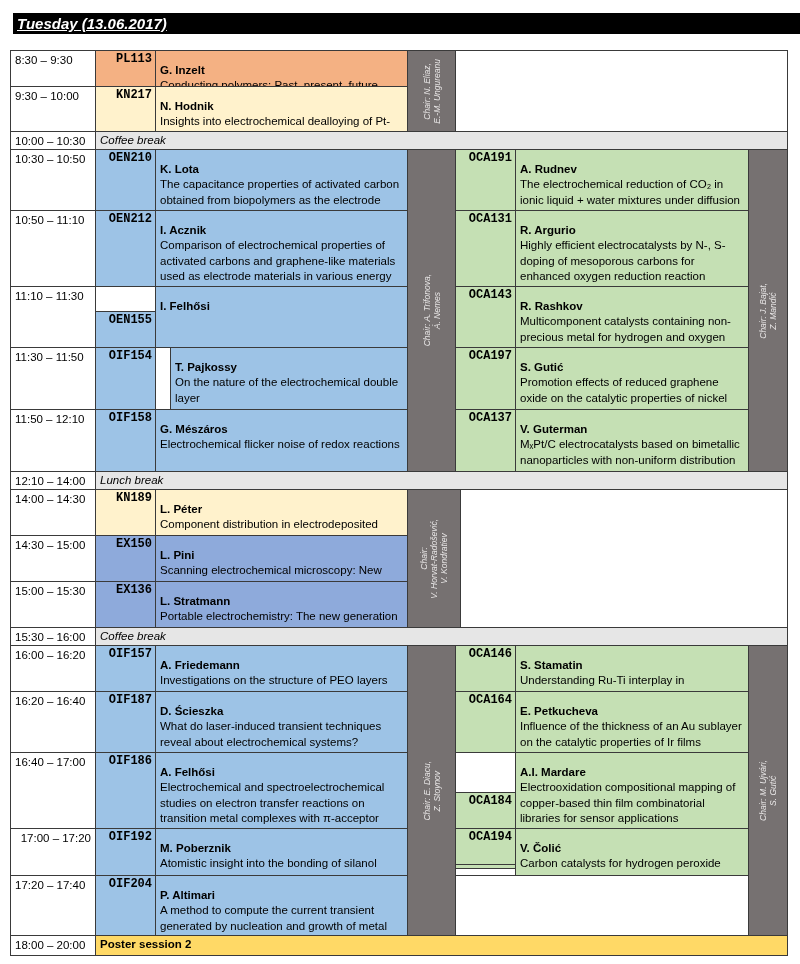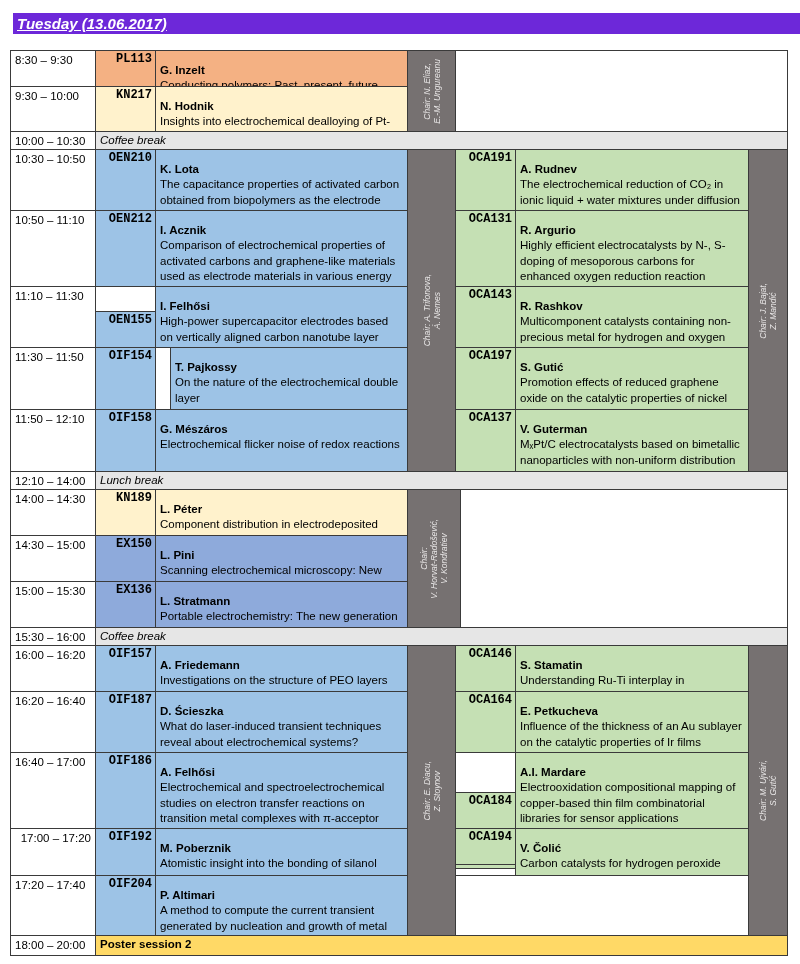--- a/index.html
+++ b/index.html
@@ -1,19 +1,19 @@
 <!DOCTYPE html>
 <html><head>
 <meta charset="utf-8">
 <style>
   * { box-sizing: border-box; margin: 0; padding: 0; }
   html, body { width: 800px; height: 964px; background: #ffffff; overflow: hidden; }
   body { position: relative; font-family: "Liberation Sans", "DejaVu Sans", sans-serif; color: #000; font-size: 11.5px; }
 
-  .day-header { position: absolute; left: 13px; top: 13px; width: 787px; height: 21px; background: #6d28d9; }
+  .day-header { position: absolute; left: 13px; top: 13px; width: 787px; height: 21px; background: #000000; }
   .day-header span { position: absolute; left: 4px; top: 1px; color: #fff; font-weight: bold; font-style: italic; text-decoration: underline; font-size: 15px; line-height: 19px; }
 
   .cell { position: absolute; border: 1px solid #3a3a3a; overflow: hidden; }
   .time { background: #ffffff; padding: 2px 4px; font-size: 11.5px; line-height: 15px; }
   .code { font-family: "Liberation Mono", "DejaVu Sans Mono", monospace; font-weight: bold; text-align: right; padding: 1px 3px 0 8px; font-size: 12px; line-height: 15px; }
   .content { padding: 12px 4px; line-height: 15.3px; font-size: 11.5px; }
   .content .author { font-weight: bold; display: block; }
   .content .title { display: block; }
   .chair { background: #767171; color: #e8e6e6; font-style: italic; font-size: 8.5px; display: flex; align-items: center; justify-content: center; }
   .chair span { writing-mode: vertical-rl; transform: rotate(180deg); text-align: center; line-height: 10px; white-space: pre-line; }
@@ -68,21 +68,20 @@
     </div>
     <div class="cell code green" style="left: 455px; top: 210px; width: 61px; height: 77px;"><span>OCA131</span></div>
     <div class="cell content green" style="left: 515px; top: 210px; width: 234px; height: 77px;">
       <span class="author">R. Argurio</span>
       <span class="title">Highly efficient electrocatalysts by N-, S-doping of mesoporous carbons for enhanced oxygen reduction reaction</span>
     </div>
     <div class="cell time" style="left: 10px; top: 286px; width: 86px; height: 62px;"><span>11:10 – 11:30</span></div>
     <div class="cell code blue" style="left: 95px; top: 286px; width: 61px; height: 62px; margin-top: 25px;"><span>OEN155</span></div>
     <div class="cell content blue" style="left: 155px; top: 286px; width: 253px; height: 62px;">
       <span class="author">I. Felhősi</span>
-      <span class="title">High-power supercapacitor electrodes based on vertically aligned carbon nanotube layer</span>
     </div>
     <div class="cell code green" style="left: 455px; top: 286px; width: 61px; height: 62px;"><span>OCA143</span></div>
     <div class="cell content green" style="left: 515px; top: 286px; width: 234px; height: 62px;">
       <span class="author">R. Rashkov</span>
       <span class="title">Multicomponent catalysts containing non-precious metal for hydrogen and oxygen evolution reaction</span>
     </div>
     <div class="cell time" style="left: 10px; top: 347px; width: 86px; height: 63px;"><span>11:30 – 11:50</span></div>
     <div class="cell code blue" style="left: 95px; top: 347px; width: 61px; height: 63px;"><span>OIF154</span></div>
     <div class="cell content blue" style="left: 170px; top: 347px; width: 253px; height: 63px;">
       <span class="author">T. Pajkossy</span>

